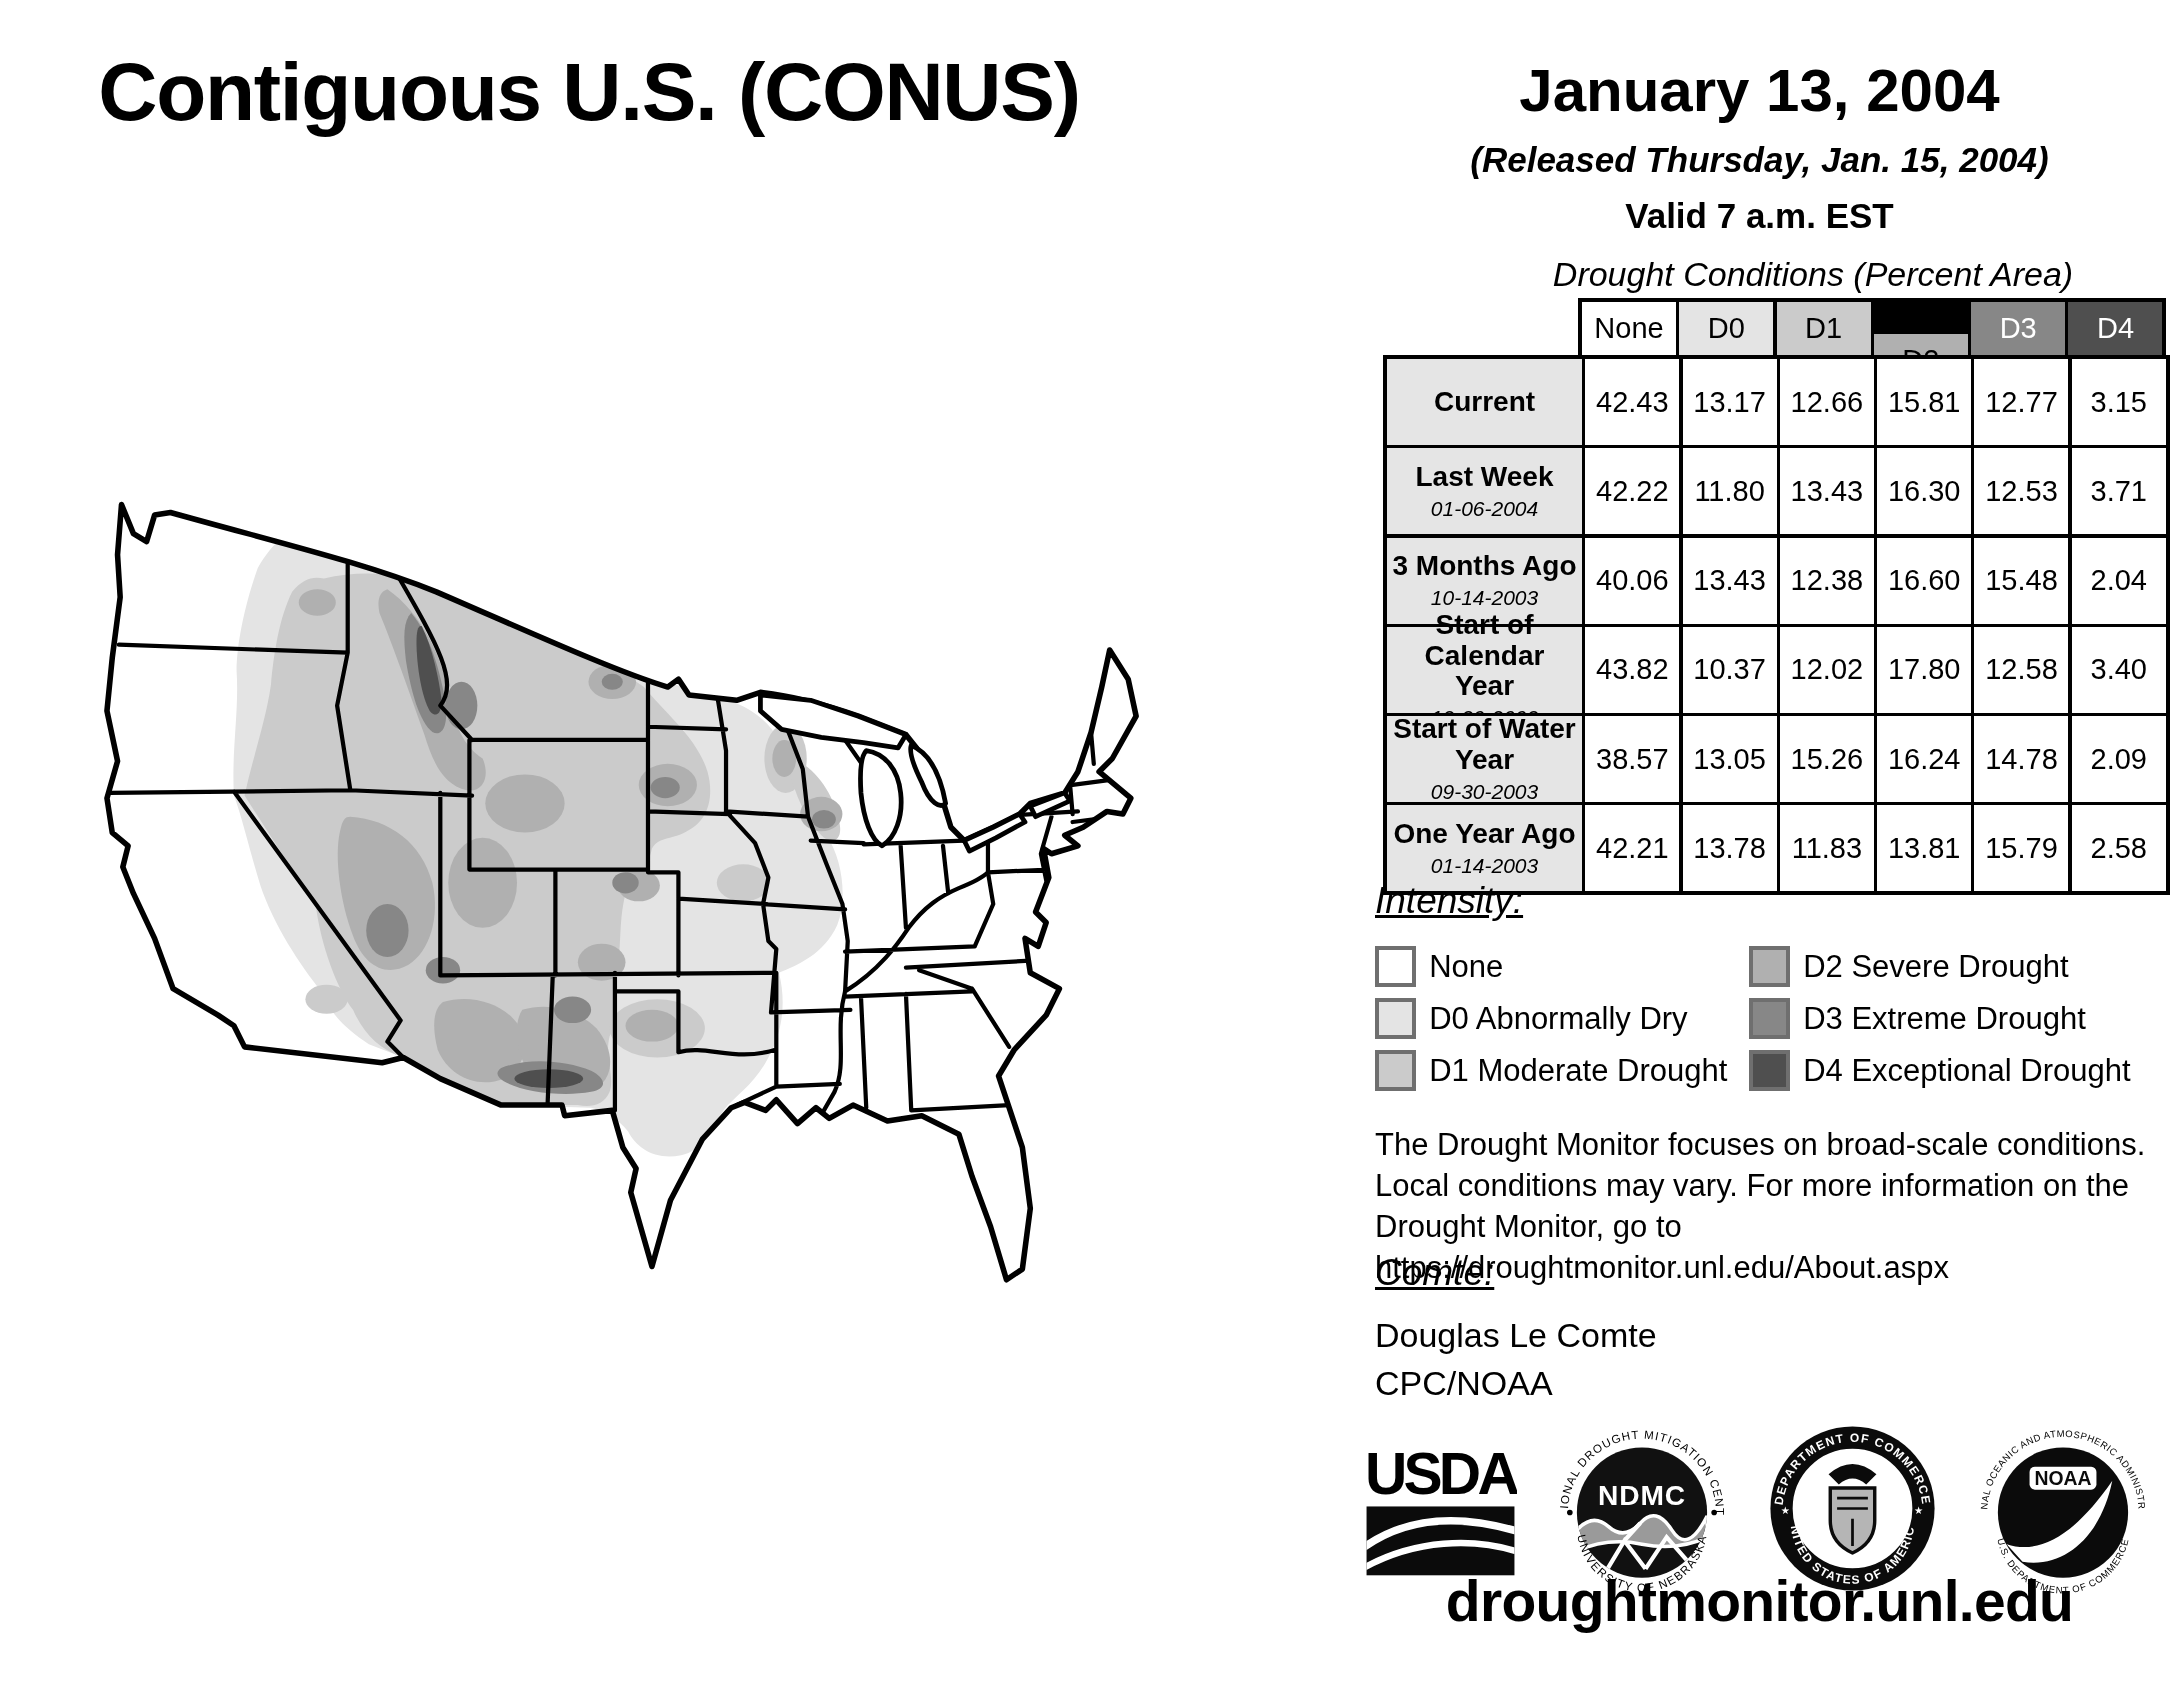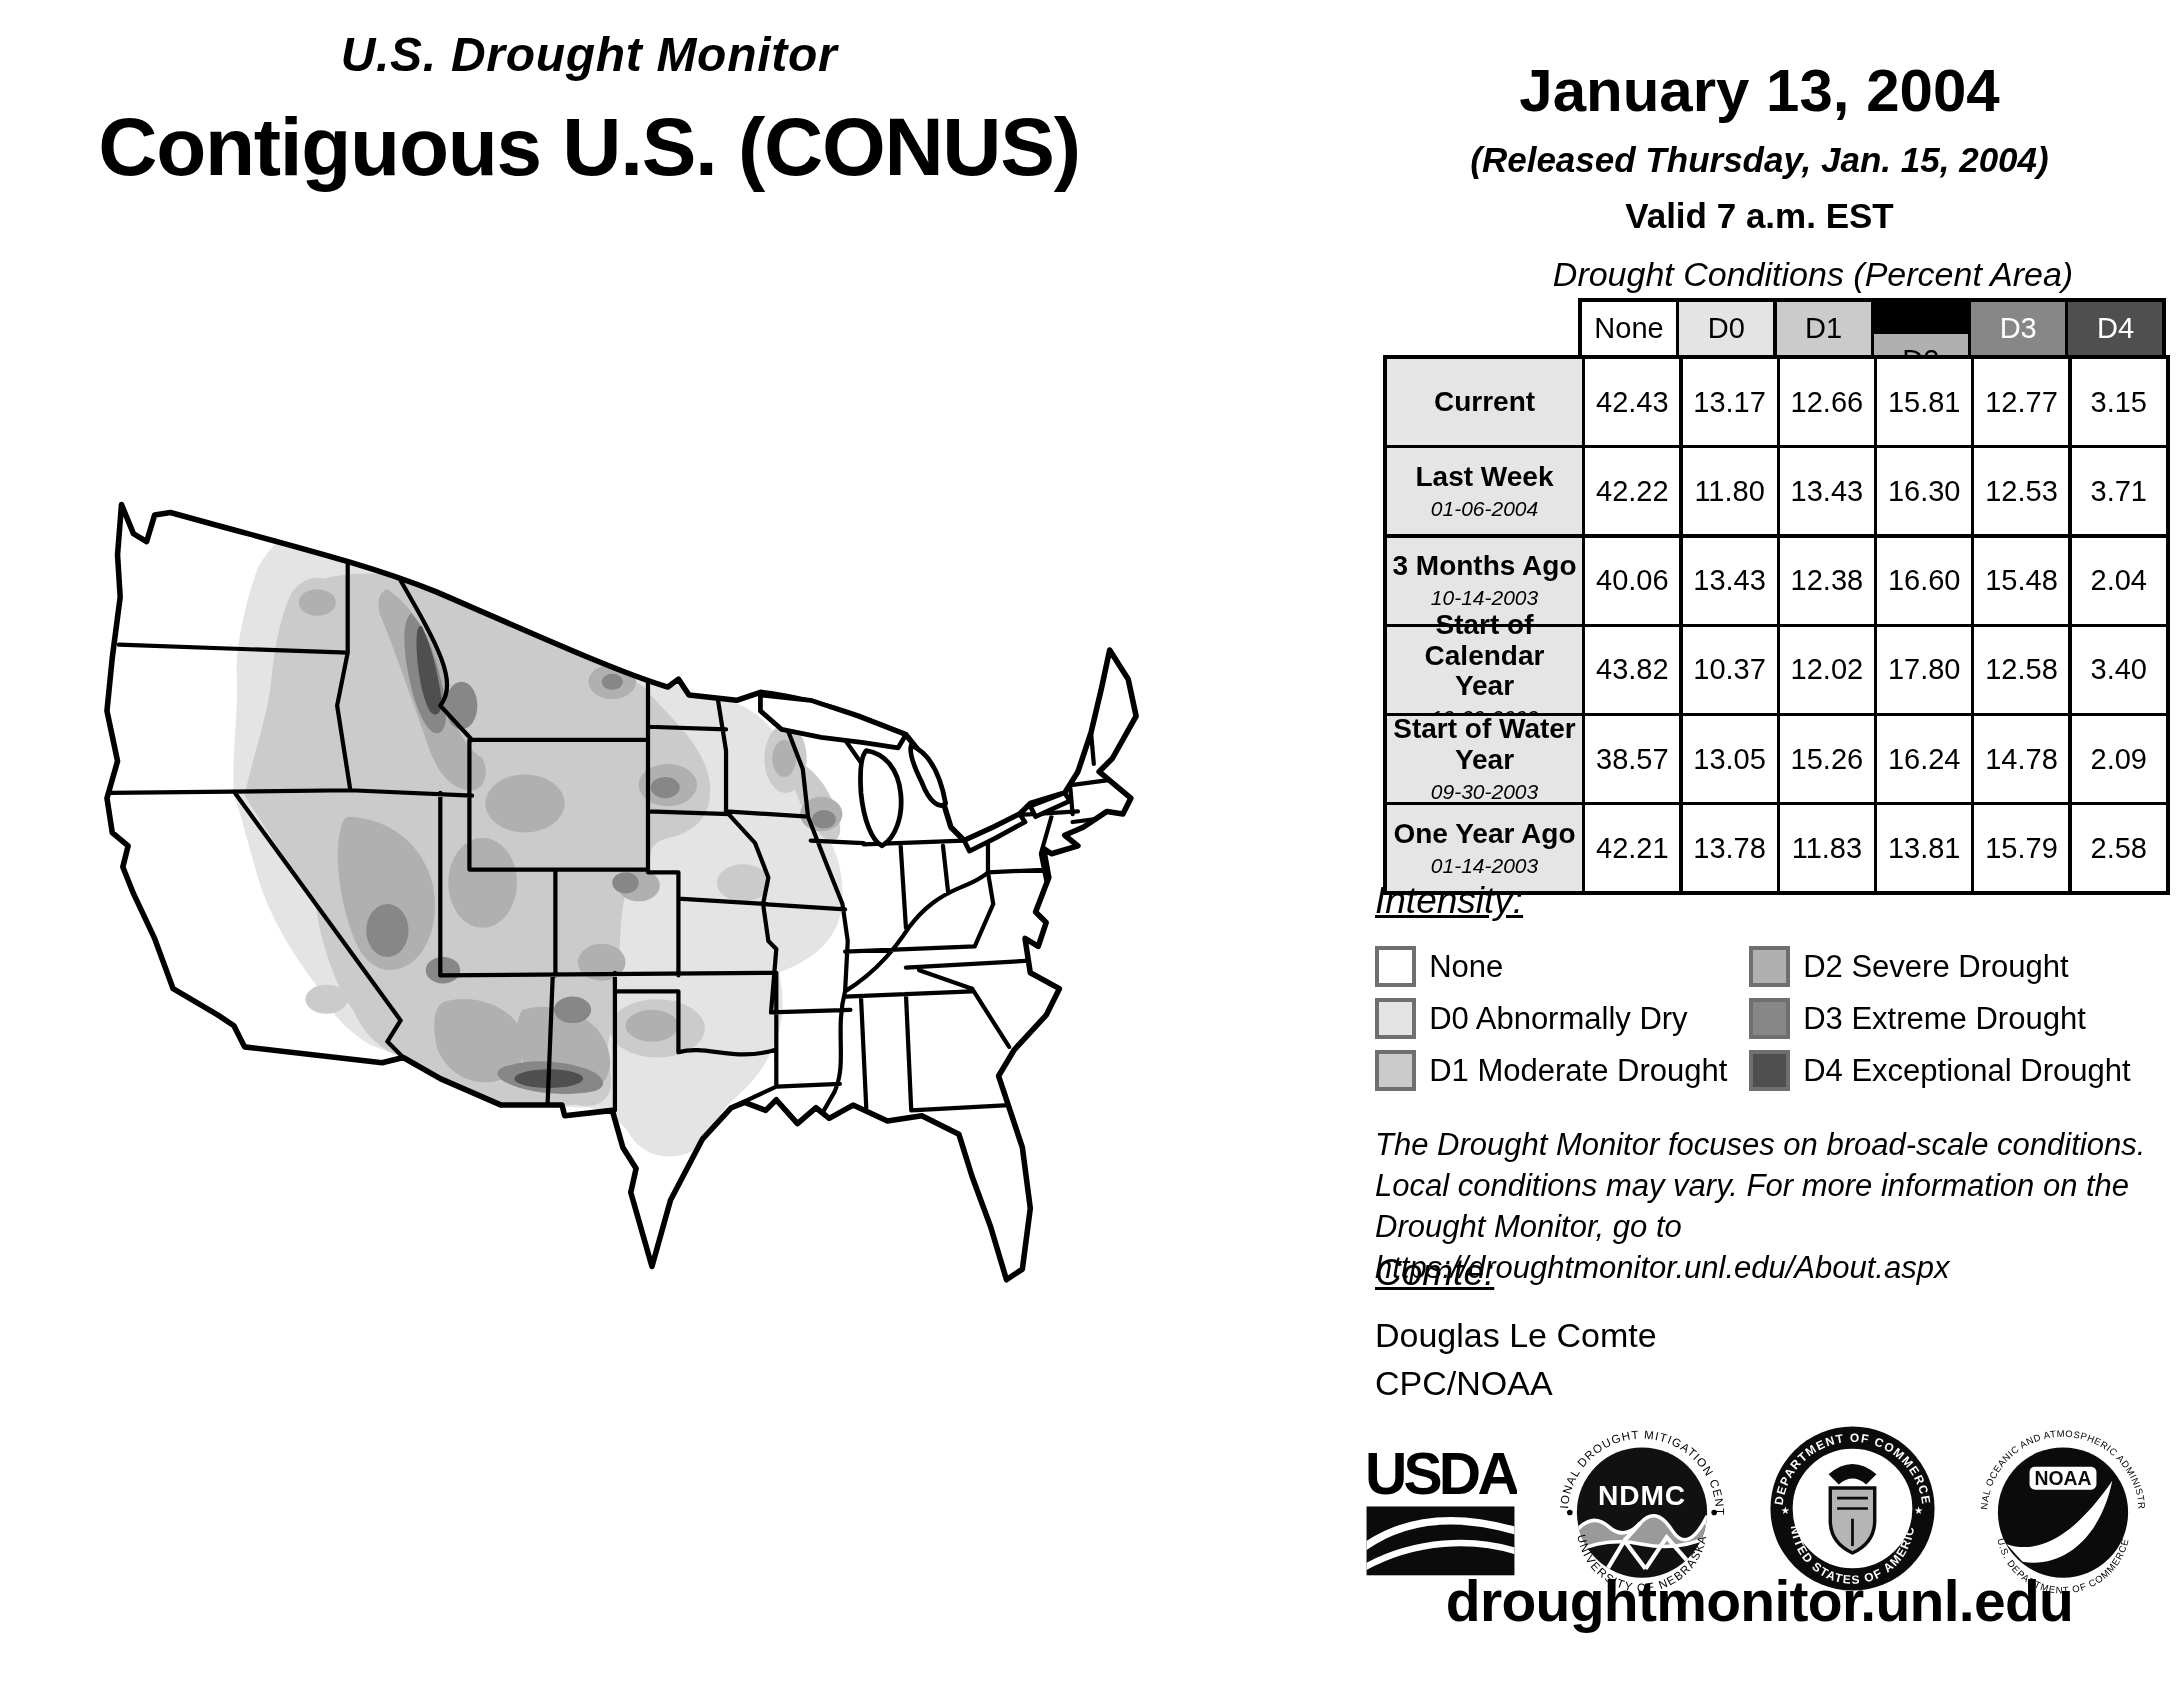--- a/index.html
+++ b/index.html
@@ -46,39 +46,38 @@
   .intensity { position:absolute; left:1375px; top:880px; width:774px; }
   .intensity h3 { font-size:37px; font-style:italic; font-weight:normal;
                   text-decoration:underline; margin-bottom:18.5px; }
   .leg-grid { display:grid; grid-template-columns:374px 400px; grid-auto-rows:52px; }
   .leg-item { display:flex; align-items:center; }
   .leg-swatch { width:41px; height:41px; border:4px solid #6f6f6f; flex:none; }
   .leg-label { font-size:31px; padding-left:13.2px; white-space:nowrap; }
 
   
   .disclaimer { position:absolute; left:1375px; top:1125px; width:787px;
-                font-size:31px; font-style:italic; line-height:1.32; }
+                font-size:31px; line-height:1.32; }
   .author { position:absolute; left:1375px; top:1252px; }
   .author h3 { font-size:37px; font-style:italic; font-weight:normal;
                text-decoration:underline; margin-bottom:17px; }
   .author .aline { font-size:34px; line-height:1.42; }
 
   
   .logos { position:absolute; left:1364px; top:1416px; width:787px; height:185px;
            display:flex; align-items:center; justify-content:space-between; }
   .footer-url { position:absolute; left:1376px; top:1568px; width:767px; text-align:center;
                 font-size:57px; font-weight:bold; letter-spacing:-0.7px; }
 </style>
 </head>
 <body>
 
 <div id="page">
 
   <div class="titles">
-    <div class="title-main">U.S. Drought Monitor</div>
     <div class="title-sub">Contiguous U.S. (CONUS)</div>
   </div>
 
   <div class="map-wrap">
     <svg width="1118" height="840" viewBox="0 0 845 635">
       <defs>
         <clipPath id="usclip">
           <path d="M57,14 L66,36 L76,42 L82,22 L94,20 C180,44 240,58 295,80 C360,108 430,140 470,152 L478,146 L486,158 L522,162 L540,156 C558,158 580,162 614,174 L650,188 L658,198 L668,214 L676,232 L684,258 L694,268 L716,258 L736,248 L744,240 L770,232 L780,216 L790,186 L798,152 L804,124 L818,146 L824,174 L806,206 L796,216 L808,226 L820,236 L814,248 L802,246 L784,258 L770,264 L780,272 L760,278 L754,274 L758,296 L748,322 L756,330 L750,348 L740,342 L744,368 L766,380 L756,400 L732,426 L720,446 L728,470 L738,500 L744,546 L738,592 L726,600 L714,560 L700,522 L690,490 L662,476 L636,480 L610,468 L592,478 L582,470 L568,482 L552,464 L544,472 L528,466 L518,470 L496,494 L472,540 L458,590 L450,562 L442,534 L446,516 L436,500 L428,472 L392,476 L390,468 L344,468 L298,448 L270,432 L254,436 L150,424 L142,408 L130,400 L96,380 L82,342 L66,308 L58,288 L62,272 L50,262 L46,236 L54,208 L46,170 L50,130 L56,84 L54,52 Z"></path>
         </clipPath>
       </defs>

